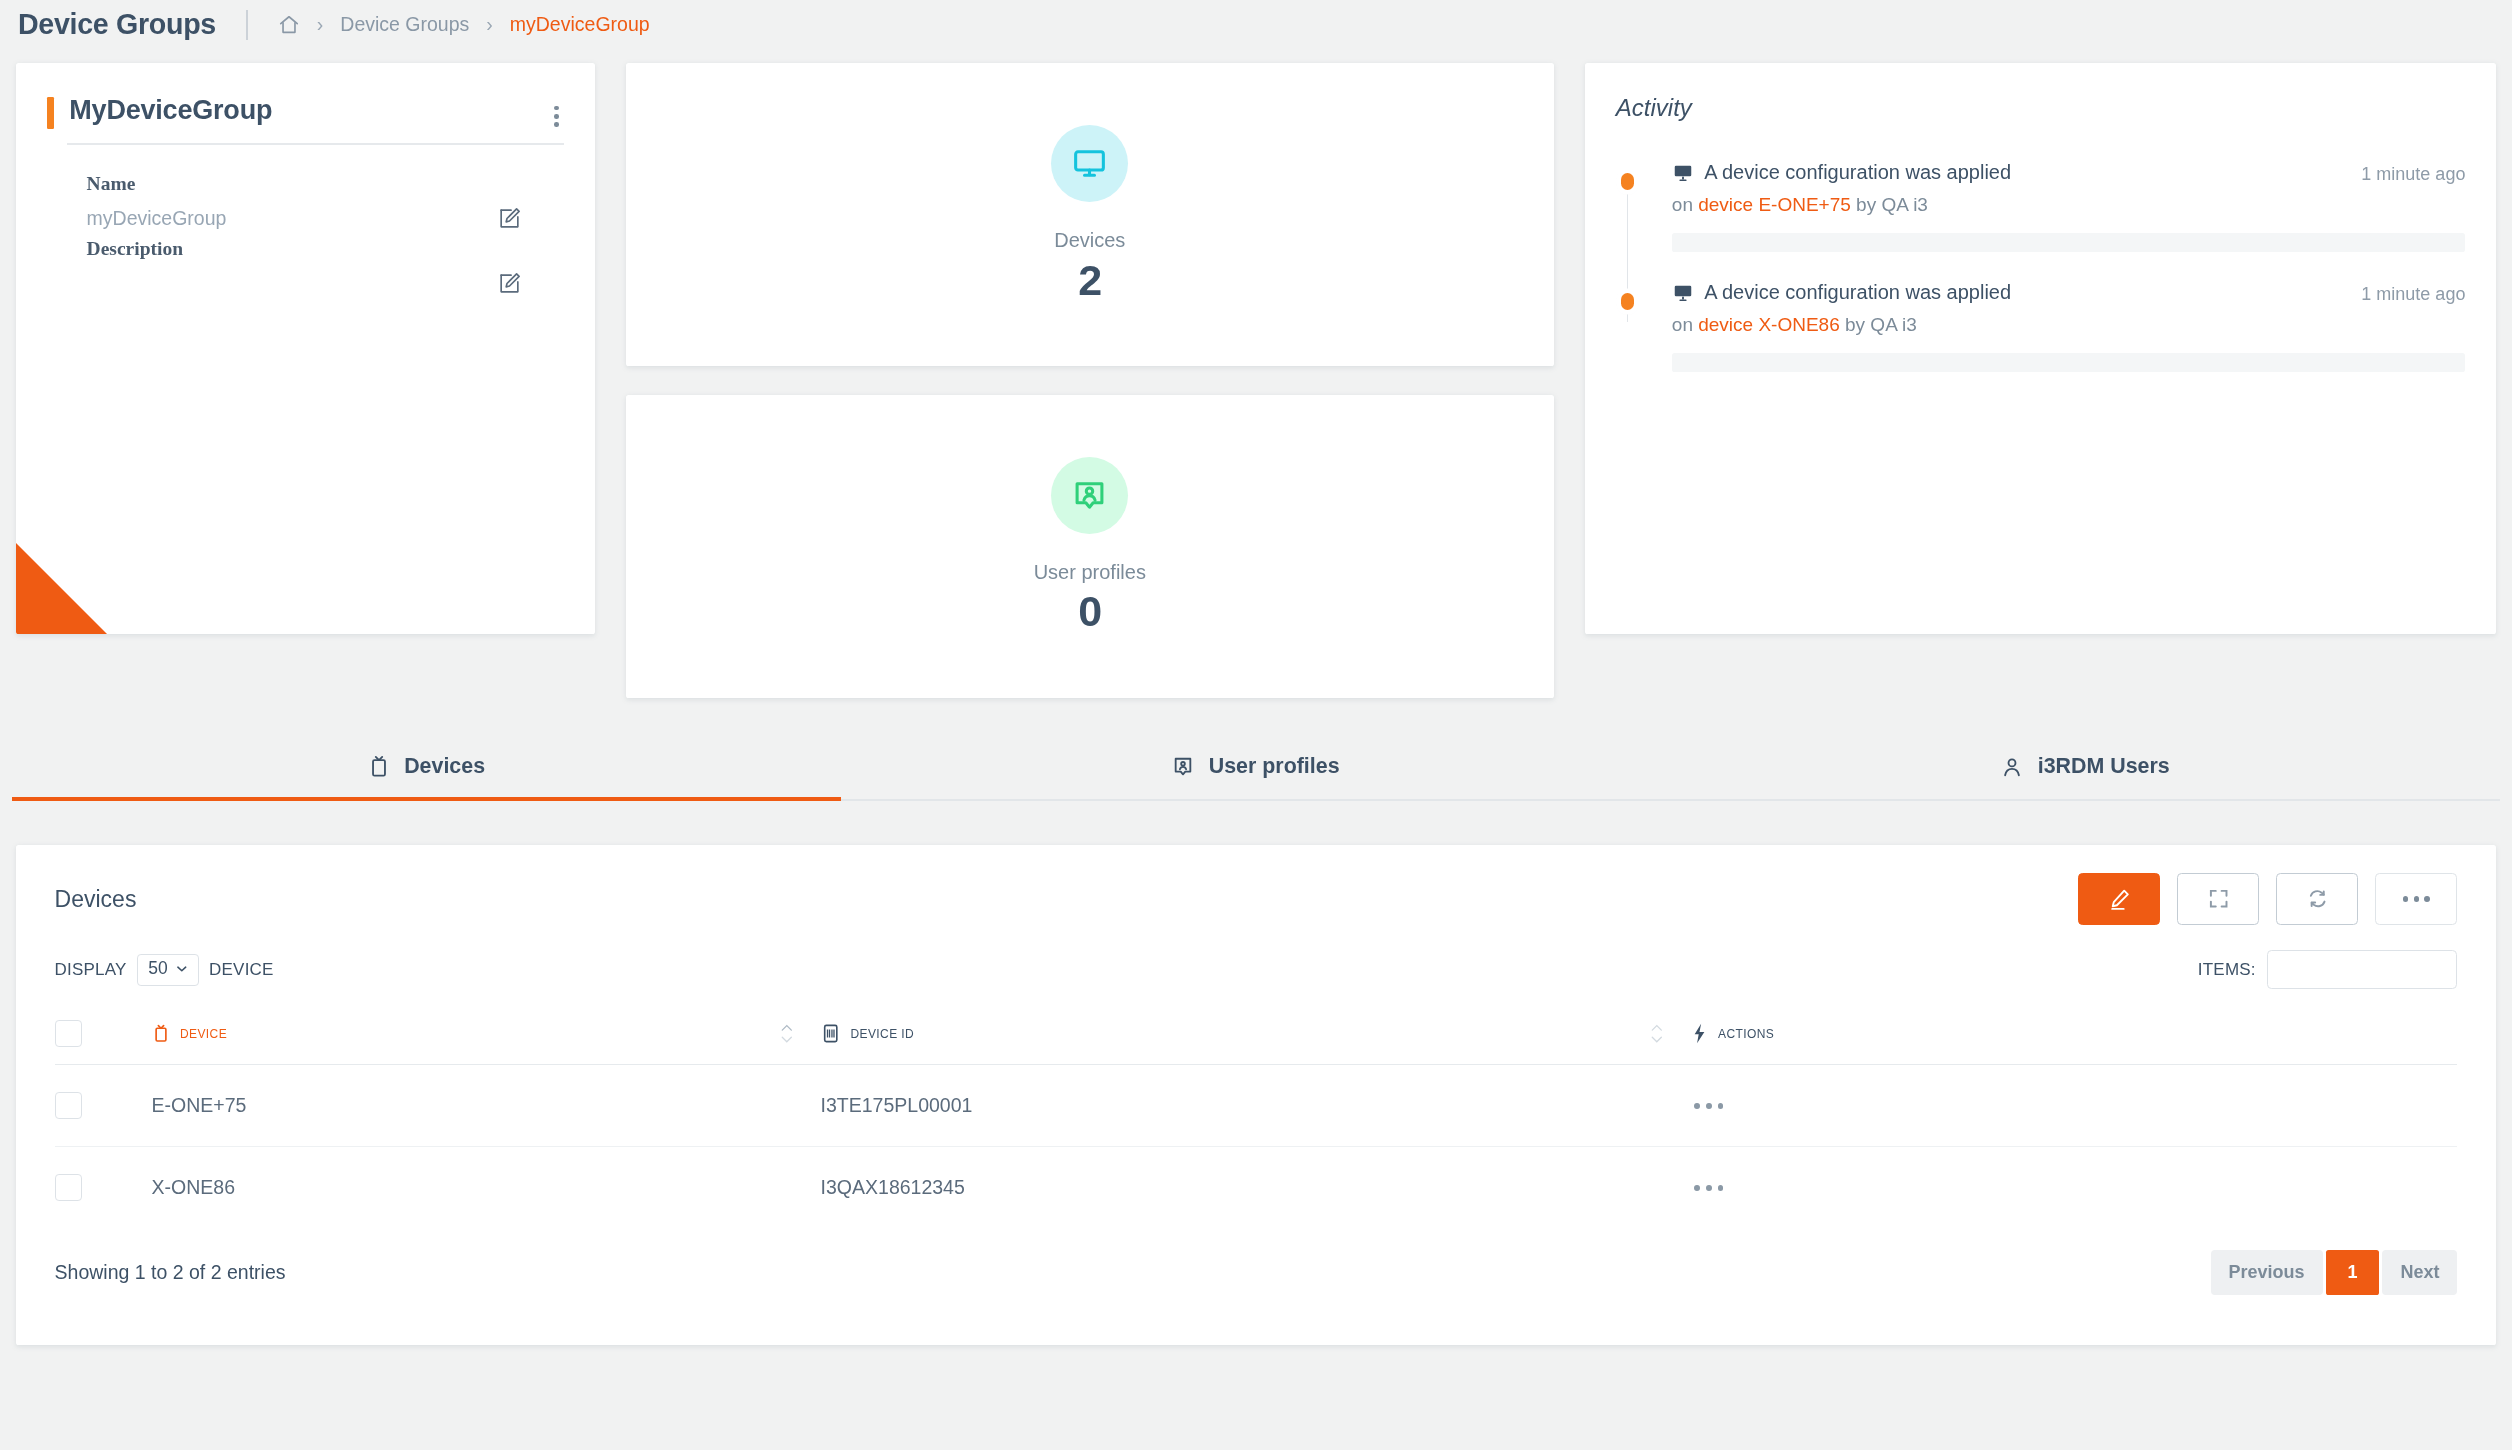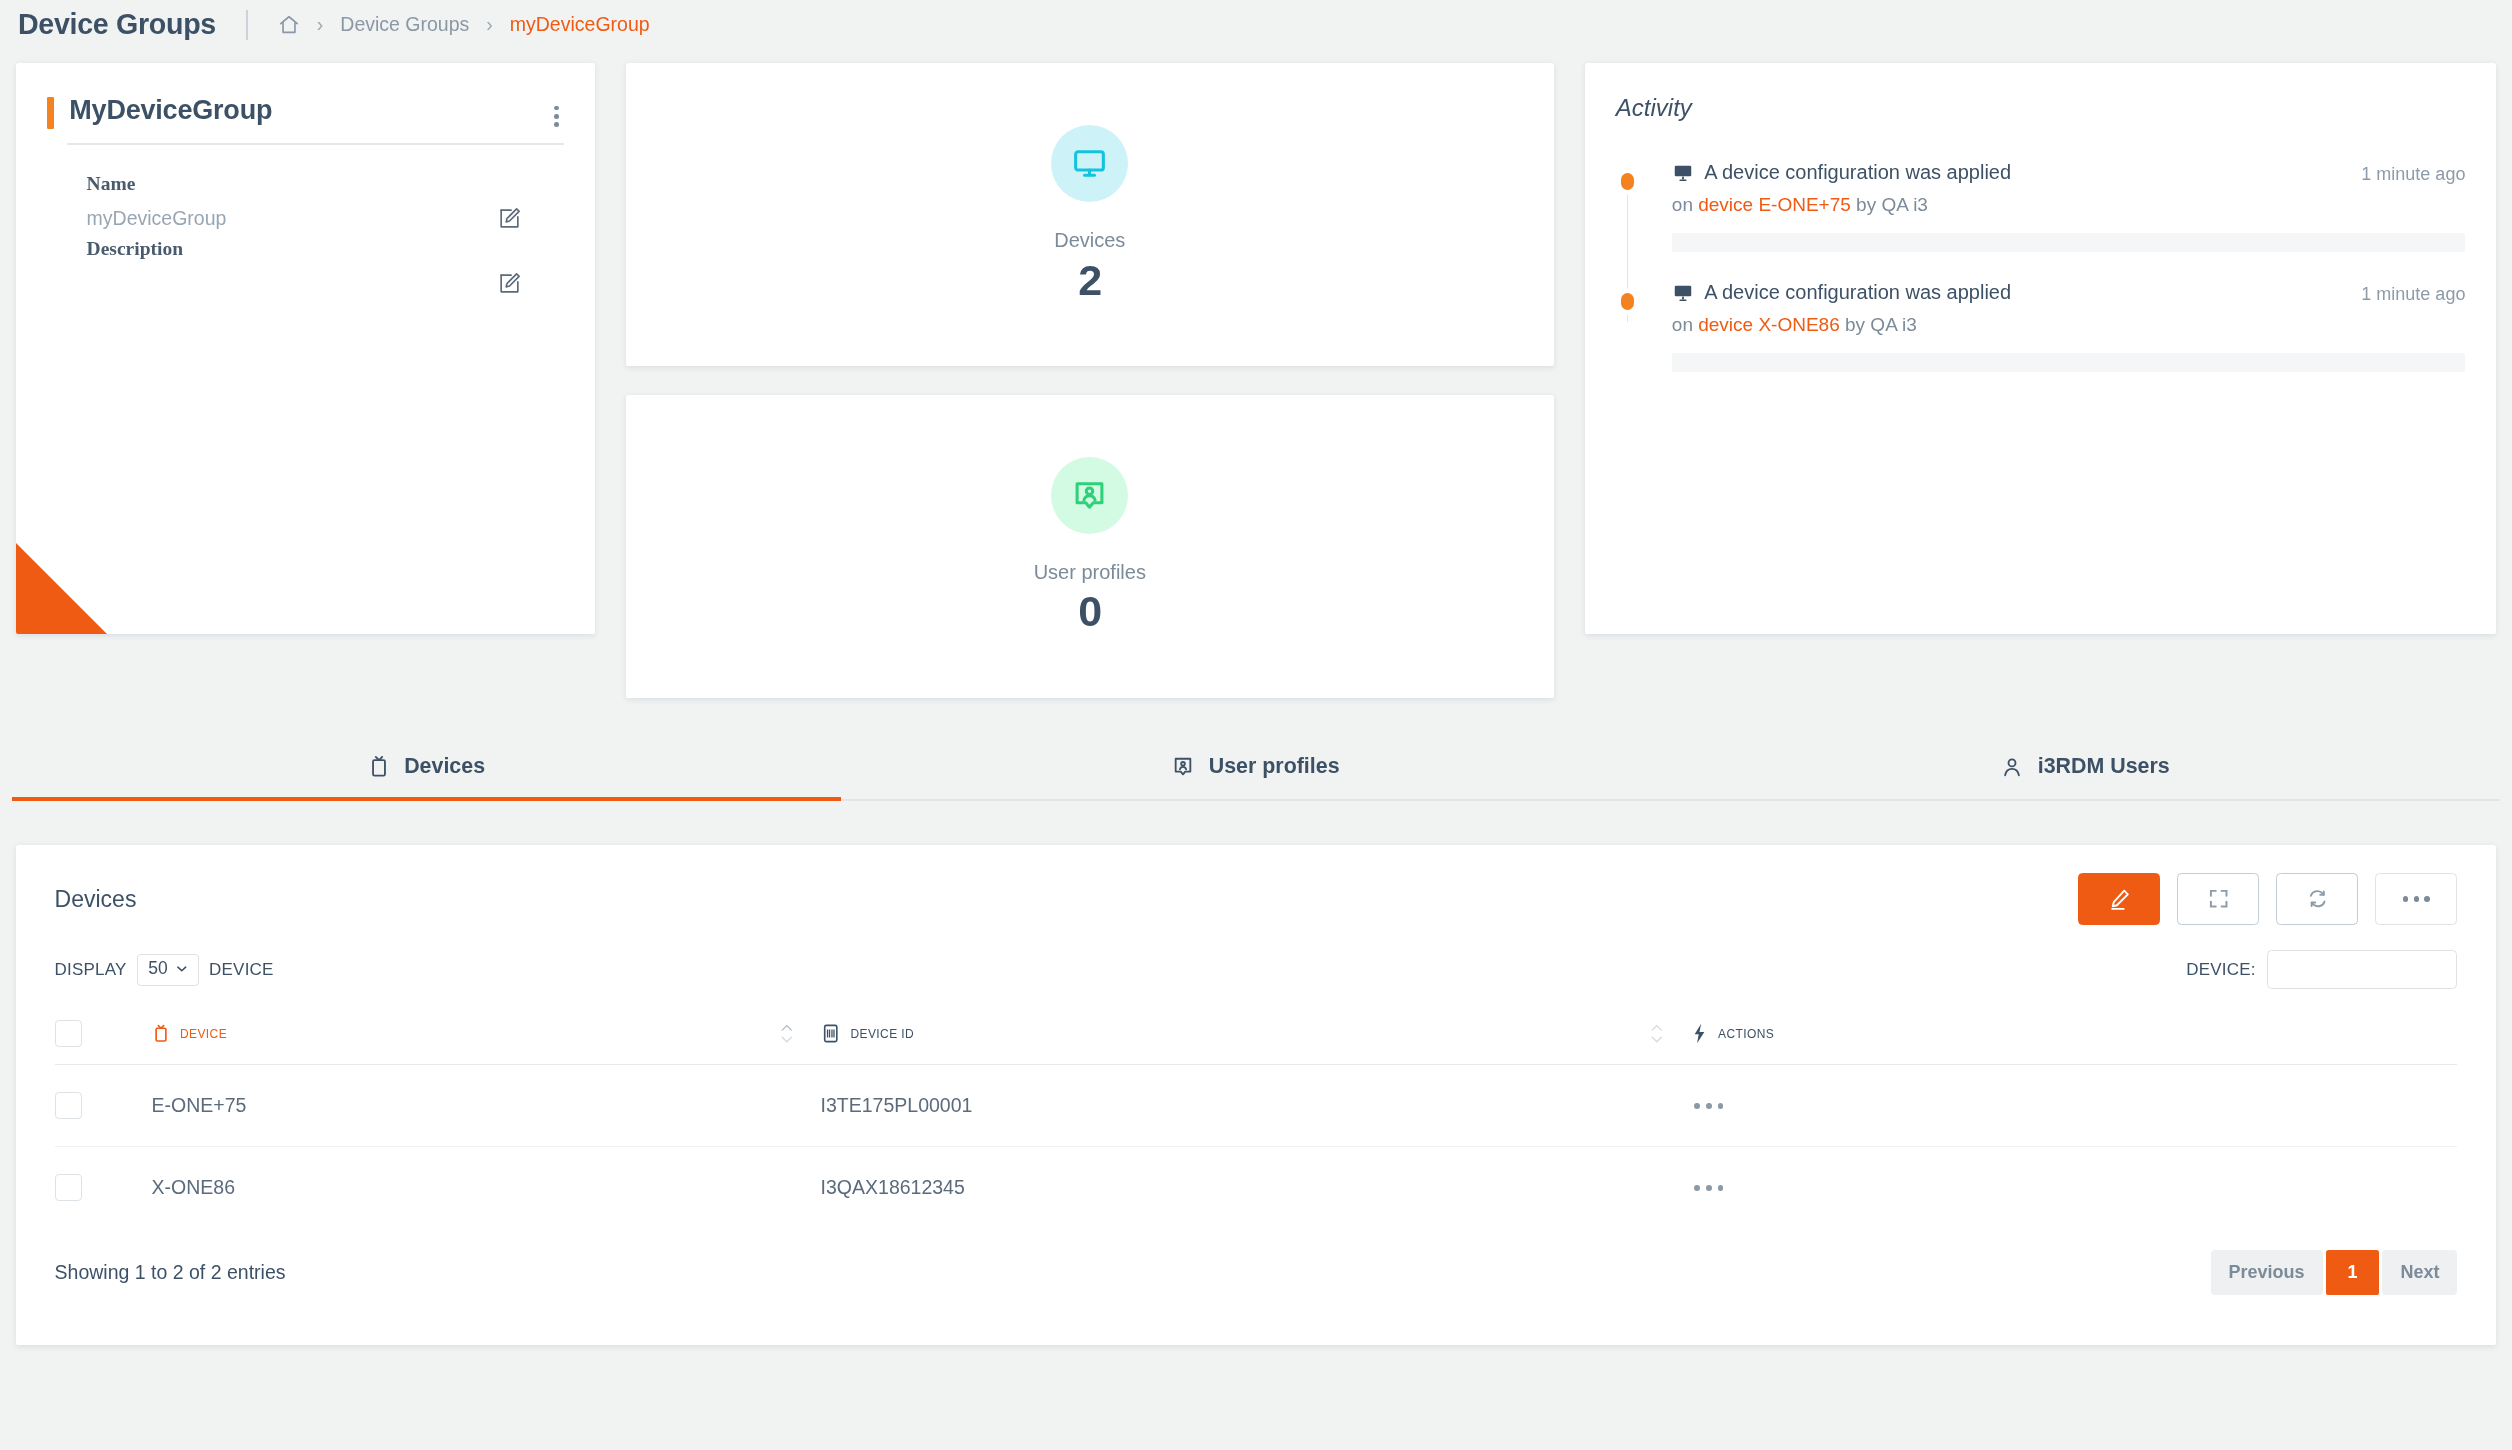--- a/index.html
+++ b/index.html
@@ -447,21 +447,21 @@
         <span>50</span>
         <span>
           <svg width="15.6" height="15.6" viewBox="0 0 24 24" fill="none" stroke="#3d5166" stroke-width="2.4" stroke-linecap="round" stroke-linejoin="round">
               <path d="M6 9.5l6 5.5 6-5.5"></path>
             </svg>
         </span>
       </div>
       <span class="ctl-label">DEVICE</span>
     </div>
     <div class="search-ctrl">
-      <span class="ctl-label">DEVICE:</span>
+      <span class="ctl-label">ITEMS:</span>
       <input class="search-input" type="text" placeholder="" style="">
     </div>
   </div>
 
   <table>
     <thead>
       <tr>
         <th class="col-check">
           <span class="chk"></span>
         </th>

